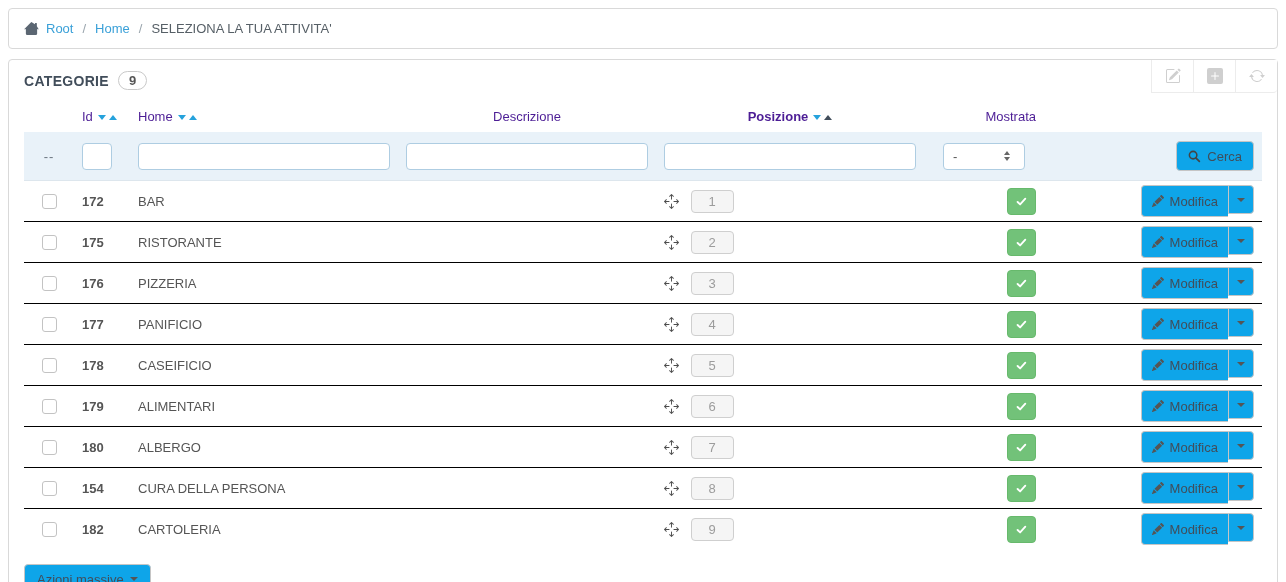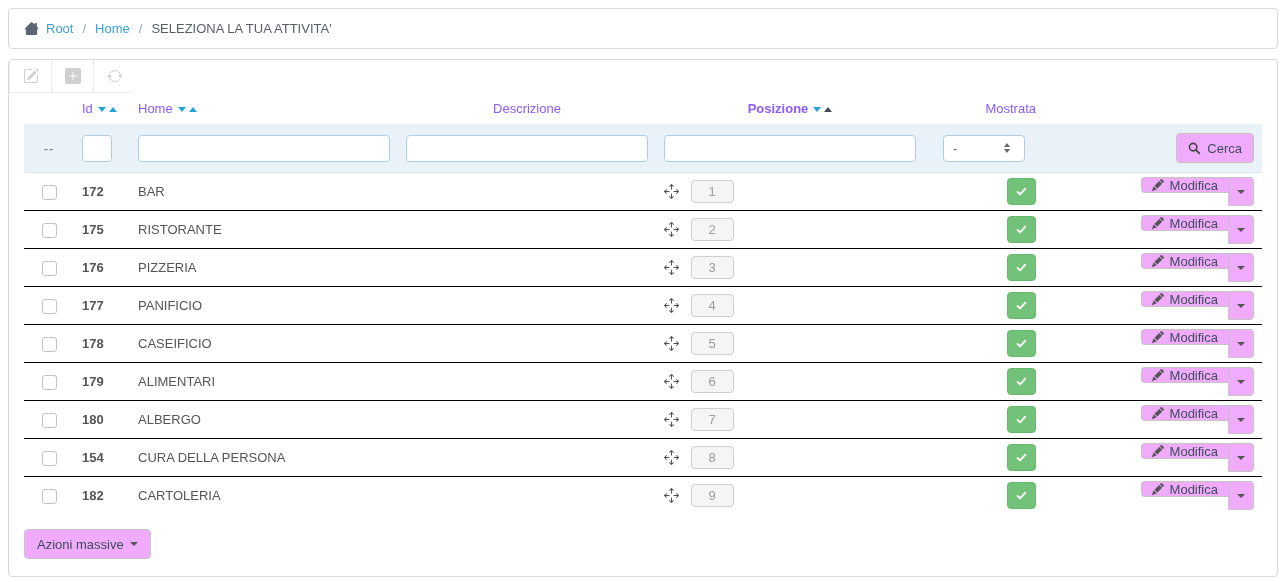--- a/index.html
+++ b/index.html
@@ -39,21 +39,21 @@
   .heading-actions { display:flex; }
   .action-btn {
     width:42px; height:33px; display:flex; align-items:center; justify-content:center;
     border-left:1px solid #ececec; border-bottom:1px solid #ececec;
     color:#cfcfcf; cursor:pointer; background:#fff;
   }
   .action-btn:last-child { border-bottom-right-radius:4px; }
   
   .table-wrap { padding: 0 15px; }
   table { width:100%; border-collapse:collapse; table-layout:fixed; }
-  th { font-weight:normal; color:#8b5cf6; padding:8px; white-space:nowrap;margin-top:11px; }
+  th { font-weight:normal; color:#4c1d95; padding:8px; white-space:nowrap;margin-top:11px; }
   th.sortable { cursor:pointer; }
   td { padding:4px 8px; }
   .c-check { text-align:center; }
   .c-id    { text-align:left; }
   .c-nome  { text-align:left; }
   .c-desc  { text-align:center; }
   .c-pos   { text-align:left; }
   .c-show  { text-align:right; }
   .c-act   { text-align:right; }
   thead .filter-row td { padding:9px 8px; background:#e9f2f9; }
@@ -74,21 +74,21 @@
   .f-select {
     height:27px; width:82px; margin:0 auto; border:1px solid #aecde2; border-radius:4px;
     background:#fff; display:flex; align-items:center; justify-content:space-between;
     padding:0 8px 0 9px; cursor:pointer; color:#555;
   }
   .stepper { display:flex; flex-direction:column; gap:2px; margin-right:6px; }
   .stepper .up   { border-left:3.5px solid transparent; border-right:3.5px solid transparent; border-bottom:4px solid #666; }
   .stepper .down { border-left:3.5px solid transparent; border-right:3.5px solid transparent; border-top:4px solid #666; }
   .btn {
     display:inline-flex; align-items:center; gap:6px;
-    background:#f0abfc; border:1px solid #c5c5c5; border-radius:4px;
+    background:#0ea5e9; border:1px solid #c5c5c5; border-radius:4px;
     color:#414d5a; font-family:inherit; font-size:13px; cursor:pointer;
   }
   .btn-search { height:30px; padding:0 11px; }
   .dash-label { color:#6b7680; letter-spacing:1px; }
   
   .cb {
     display:inline-block; width:15px; height:15px; background:#fff;
     border:1px solid #c3c3c3; border-radius:3px; vertical-align:middle; cursor:pointer;
   }
   .row-id { color:#555;font-weight:bold; }
@@ -97,21 +97,21 @@
   .pos-badge {
     display:inline-block; width:43px; padding:3px 0; text-align:center;
     background:#f5f5f5; border:1px solid #cfcfcf; border-radius:4px;
     color:#9c9c9c; vertical-align:middle;
   }
   .btn-green {
     width:29px; height:27px; border:1px solid #67b96c; border-radius:4px;
     background:#72c279; display:inline-flex; align-items:center; justify-content:center; cursor:pointer;
   }
   .btn-group { display:inline-flex; vertical-align:middle; }
-  .btn-edit { height:16px; padding:0 10px; border-radius:4px 0 0 4px; border-right:none; }
+  .btn-edit { height:32px; padding:0 10px; border-radius:4px 0 0 4px; border-right:none; }
   .btn-caret { height:29px; width:26px; border-radius:0 4px 4px 0; justify-content:center; }
   .caret { width:0; height:0; border-left:4px solid transparent; border-right:4px solid transparent; border-top:4px solid #555; display:inline-block; }
   
   .bulk-area { padding:15px 15px 17px; }
   .btn-bulk { height:30px; padding:0 12px; }
 </style>
 </head>
 <body>
 
 <div class="page">
@@ -125,20 +125,24 @@
     <a class="crumb-link">Root</a>
     <span class="crumb-sep">/</span>
     <a class="crumb-link">Home</a>
     <span class="crumb-sep">/</span>
     <span class="crumb-current">SELEZIONA LA TUA ATTIVITA'</span>
   </div>
 
   <div class="panel">
 
     <div class="panel-heading">
+      <div class="heading-left">
+        <span class="panel-title">CATEGORIE</span>
+        <span class="count-badge">9</span>
+      </div>
       <div class="heading-actions">
         <span class="action-btn">
           <span style="display:inline-flex">
             <svg width="16" height="16" viewBox="0 0 16 16" fill="currentColor">
                 <path d="M15.502 1.94a.5.5 0 0 1 0 .706L14.459 3.69l-2-2L13.502.646a.5.5 0 0 1 .707 0l1.293 1.293zm-1.75 2.456-2-2L4.939 9.21a.5.5 0 0 0-.121.196l-.805 2.414a.25.25 0 0 0 .316.316l2.414-.805a.5.5 0 0 0 .196-.12l6.813-6.814z"></path>
                 <path d="M1 13.5A1.5 1.5 0 0 0 2.5 15h11a1.5 1.5 0 0 0 1.5-1.5v-6a.5.5 0 0 0-1 0v6a.5.5 0 0 1-.5.5h-11a.5.5 0 0 1-.5-.5v-11a.5.5 0 0 1 .5-.5H9a.5.5 0 0 0 0-1H2.5A1.5 1.5 0 0 0 1 2.5v11z"></path>
               </svg>
           </span>
         </span>
         <span class="action-btn">

